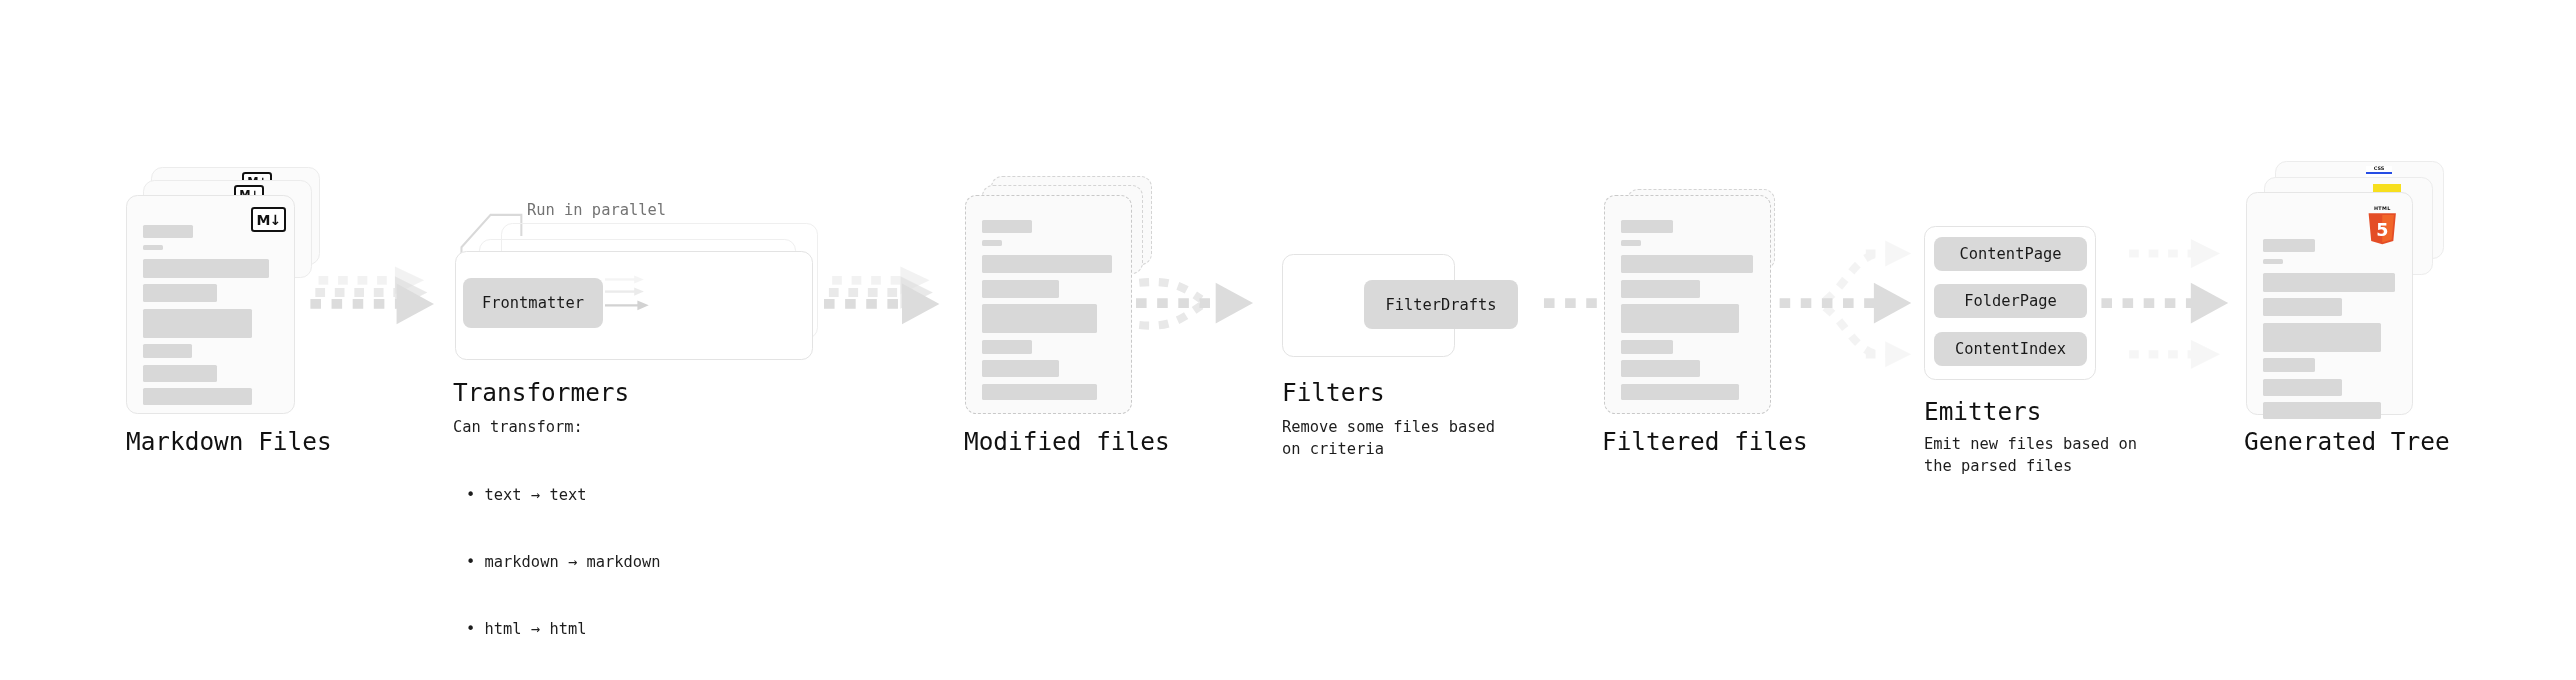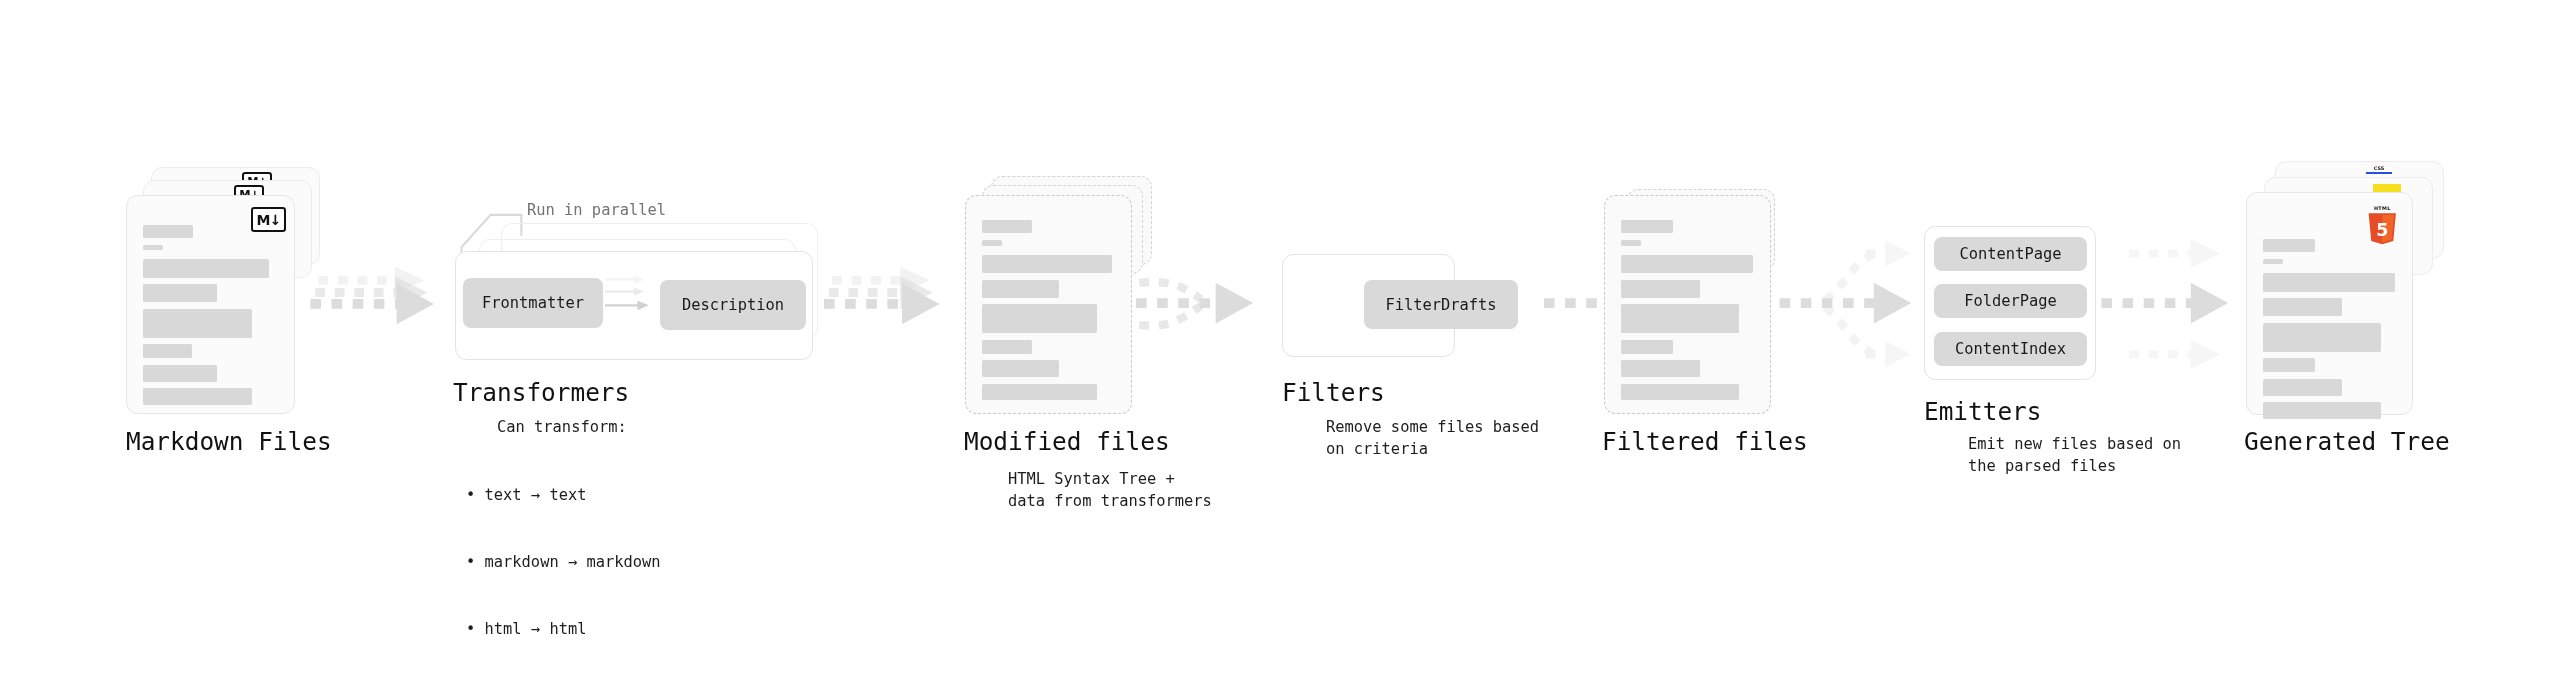--- a/index.html
+++ b/index.html
@@ -94,21 +94,20 @@
     color:#111;
     white-space:nowrap;
     letter-spacing:0px;
   }
   .subtitle{
     position:absolute;
     font-size:15.4px;
     line-height:1.45;
     color:#1d1d1d;
     white-space:pre;
-    margin-left:44px;
   }
   .parallel-label{
     position:absolute;
     font-size:15.4px;
     color:#737373;
     white-space:nowrap;
   }
   .bullets{margin:0;padding:0;list-style:none;}
   .bullets li{white-space:pre;}
 
@@ -245,23 +244,20 @@
     </g>
     <g opacity="1">
       <line x1="0" y1="41" x2="42" y2="41" stroke="#d2d2d2" stroke-width="3"></line>
       <polygon points="40,35 54,41 40,47" fill="#d2d2d2"></polygon>
     </g>
   </svg>
 
   <div class="chip" style="left:463px;top:278px;width:140px;height:50px;">
       <span>Frontmatter</span>
     </div>
-  <div class="chip" style="left:660px;top:280px;width:146px;height:50px;">
-      <span>Description</span>
-    </div>
 
   <div class="title" style="left:453px;top:378px;">Transformers</div>
 
   <div class="subtitle" style="left:453px;top:416px;">Can transform:</div>
 
   <ul class="bullets subtitle" style="left:466px;top:439px;">
     <li>• text → text</li>
     <li>• markdown → markdown</li>
     <li>• html → html</li>
   </ul>
@@ -276,22 +272,20 @@
       <div class="bar" style="width:130px;height:18.7px;margin-bottom:6.5px;"></div>
       <div class="bar" style="width:77px;height:18px;margin-bottom:6.5px;"></div>
       <div class="bar" style="width:115px;height:29px;margin-bottom:6.5px;"></div>
       <div class="bar" style="width:50px;height:14px;margin-bottom:6.5px;"></div>
       <div class="bar" style="width:77px;height:17px;margin-bottom:6.5px;"></div>
       <div class="bar" style="width:115px;height:16.3px;"></div>
     </div>
   </div>
 
   <div class="title" style="left:964px;top:427px;">Modified files</div>
-  <div class="subtitle" style="left:964px;top:468px;">HTML Syntax Tree +
-data from transformers</div>
 
   <div class="groupbox" style="left:1282px;top:254px;width:173px;height:103px;"></div>
   <div class="chip" style="left:1364px;top:280px;width:154px;height:49px;">
       <span>FilterDrafts</span>
     </div>
 
   <div class="title" style="left:1282px;top:378px;">Filters</div>
   <div class="subtitle" style="left:1282px;top:416px;">Remove some files based
 on criteria</div>
 
@@ -309,21 +303,21 @@
       <div class="bar" style="width:118px;height:16.3px;"></div>
     </div>
   </div>
 
   <div class="title" style="left:1602px;top:427px;">Filtered files</div>
 
   <div class="groupbox" style="left:1924px;top:226px;width:172px;height:154px;"></div>
   <div class="chip" style="left:1934px;top:237px;width:153px;height:34px;">
       <span>ContentPage</span>
     </div>
-  <div class="chip" style="left:1934px;top:284px;width:153px;height:34px;">
+  <div class="chip" style="left:1934px;top:284px;width:153px;height:34px;border-radius:6px;">
       <span>FolderPage</span>
     </div>
   <div class="chip" style="left:1934px;top:332px;width:153px;height:34px;">
       <span>ContentIndex</span>
     </div>
 
   <div class="title" style="left:1924px;top:397px;">Emitters</div>
   <div class="subtitle" style="left:1924px;top:433px;">Emit new files based on
 the parsed files</div>
 

